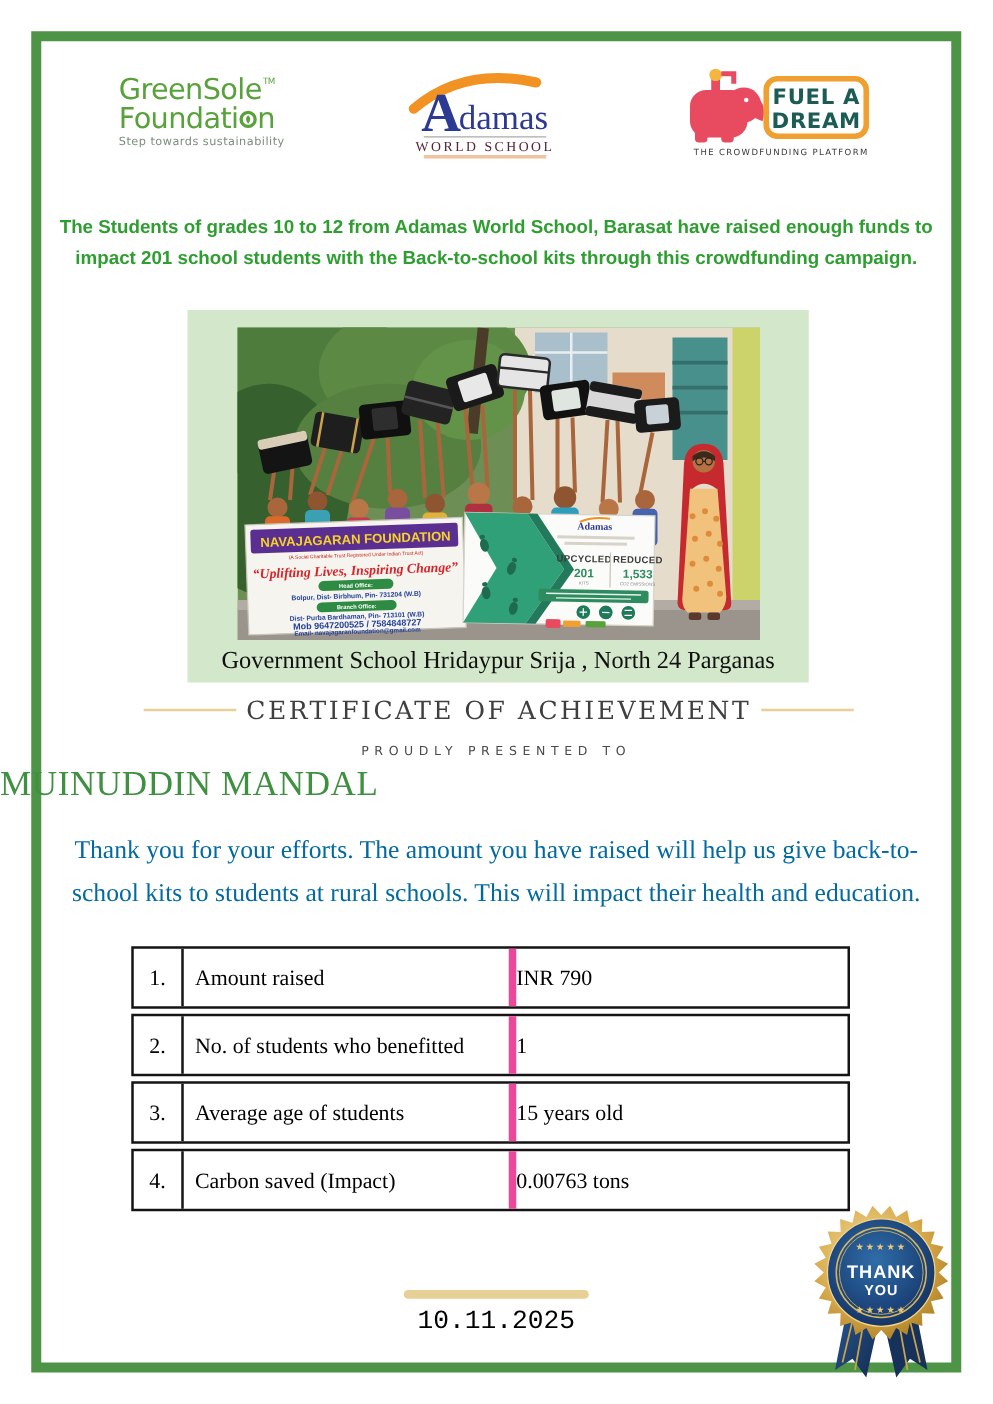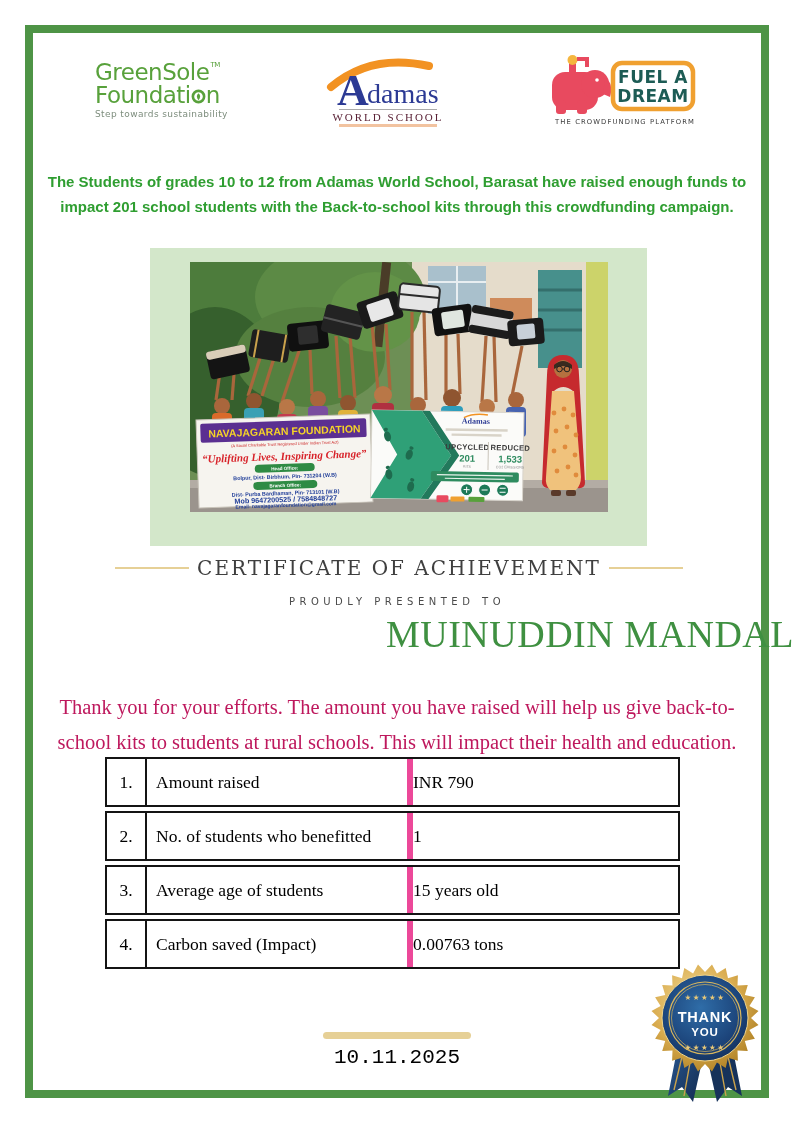--- a/index.html
+++ b/index.html
@@ -42,24 +42,24 @@
 
   
   .cert-heading{position:absolute;top:556px;left:115px;width:568px;
                 display:flex;align-items:center;gap:8px;}
   .rule{flex:1;height:2px;background:#e6d096;}
   .cert-title{font-family:"DejaVu Serif",serif;font-size:20px;color:#3f3f3f;
               letter-spacing:2px;white-space:nowrap;}
   .presented{position:absolute;top:596px;left:0;width:100%;text-align:center;
              font-family:"DejaVu Sans",sans-serif;font-size:10px;color:#4a4a4a;
              letter-spacing:4.5px;font-weight:500;}
-  .recipient{position:absolute;top:612px;left:0;width:100%;text-align:right;
-             font-size:38px;color:#3f9041;letter-spacing:0.5px;}
+  .recipient{position:absolute;top:612px;left:0;width:100%;text-align:left;
+             font-size:28px;color:#3f9041;letter-spacing:0.5px;}
   .message{position:absolute;top:663px;left:36px;width:722px;text-align:center;
-           font-size:20.5px;color:#be185d;line-height:1.72;margin-top:27px;}
+           font-size:20.5px;color:#0369a1;line-height:1.72;}
 
   
   .impact-table{position:absolute;top:757px;left:105px;width:575px;}
   .t-row{display:flex;border:2px solid #141414;height:46px;margin-bottom:4px;
          align-items:stretch;background:#fff;font-size:17.5px;color:#000;}
   .t-num{width:38px;border-right:2px solid #141414;display:flex;align-items:center;justify-content:center;}
   .t-label{width:251px;border-right:6px solid #ec4899;display:flex;align-items:center;padding-left:9px;}
   .t-value{flex:1;display:flex;align-items:center;}
 
   
@@ -350,20 +350,21 @@
             <circle cx="35" cy="90" r="2.4"></circle>
             <circle cx="45" cy="98" r="2.4"></circle>
           <circle cx="27" cy="114" r="2.4"></circle>
             <circle cx="38" cy="110" r="2.4"></circle>
             <circle cx="46" cy="118" r="2.4"></circle>
         </g>
         <rect x="21" y="133" width="10" height="6" rx="2" fill="#5a3a2a"></rect>
         <rect x="36" y="133" width="10" height="6" rx="2" fill="#5a3a2a"></rect>
       </g>
     </svg>
+    <div class="photo-caption">Government School  Hridaypur Srija , North 24 Parganas</div>
   </div>
 
   <div class="cert-heading">
     <div class="rule"></div>
     <div class="cert-title">CERTIFICATE OF ACHIEVEMENT</div>
     <div class="rule"></div>
   </div>
 
   <div class="presented">PROUDLY PRESENTED TO</div>
   <div class="recipient">MUINUDDIN MANDAL</div>

